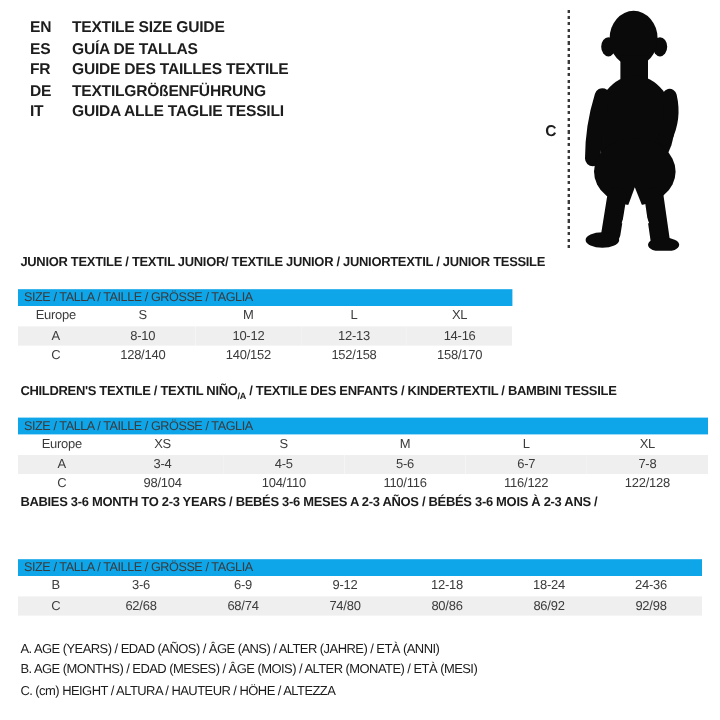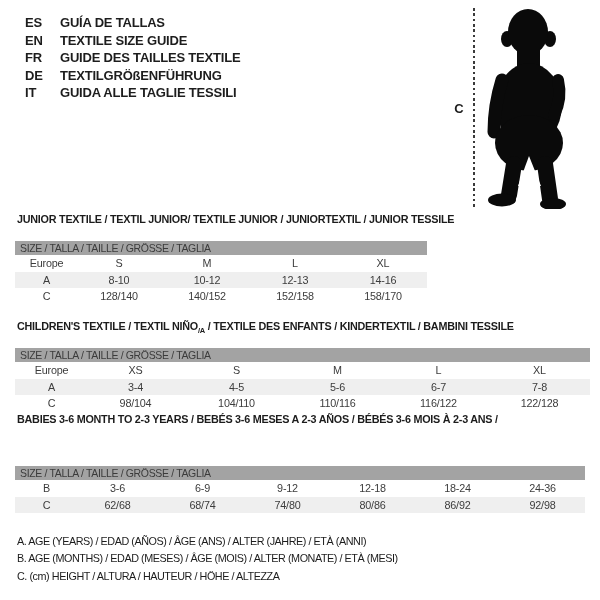--- a/index.html
+++ b/index.html
@@ -22,47 +22,47 @@
   .c-label{left:449px;top:101px;width:20px;text-align:center;
     font-size:13px;font-weight:700;color:#1d1d1d;}
   .baby-svg{left:481px;top:8px;}
 
   
   .sec-title{font-weight:700;font-size:10.8px;letter-spacing:-0.25px;color:#1c1c1c;
     white-space:nowrap;line-height:15.8px;}
   .sub{font-size:7.5px;vertical-align:sub;}
 
   
-  .tbl-head{height:14px;line-height:15px;background:#a3a3a3;font-size:10.5px;
+  .tbl-head{height:14px;line-height:15px;background:#0ea5e9;font-size:10.5px;
     letter-spacing:-0.35px;color:#3b3b3b;padding-left:5px;overflow:hidden;}
   table{border-collapse:collapse;width:100%;font-size:10.8px;color:#3c3c3c;
     letter-spacing:-0.2px;table-layout:fixed;}
   td{height:16.5px;text-align:center;padding:0;overflow:hidden;}
   td.lbl{text-align:center;padding-left:3px;}
   tr.alt{background:#efefef;}
   col.cl60{width:60px;} col.cl70{width:70px;}
 
   
   .notes{left:17px;top:533px;}
   .note{font-weight:400;font-size:10.8px;letter-spacing:-0.45px;line-height:17.3px;
     color:#1c1c1c;white-space:nowrap;}
 </style>
 </head>
 <body>
 
 <div id="canvas">
 
   <div class="abs lang-block">
     <div class="lang-row">
+      <span class="lang-code">EN</span>
+      <span class="lang-title">TEXTILE SIZE GUIDE</span>
+    </div>
+    <div class="lang-row">
       <span class="lang-code">ES</span>
       <span class="lang-title">GUÍA DE TALLAS</span>
-    </div>
-    <div class="lang-row">
-      <span class="lang-code">EN</span>
-      <span class="lang-title">TEXTILE SIZE GUIDE</span>
     </div>
     <div class="lang-row">
       <span class="lang-code">FR</span>
       <span class="lang-title">GUIDE DES TAILLES TEXTILE</span>
     </div>
     <div class="lang-row">
       <span class="lang-code">DE</span>
       <span class="lang-title">TEXTILGRÖßENFÜHRUNG</span>
     </div>
     <div class="lang-row">

